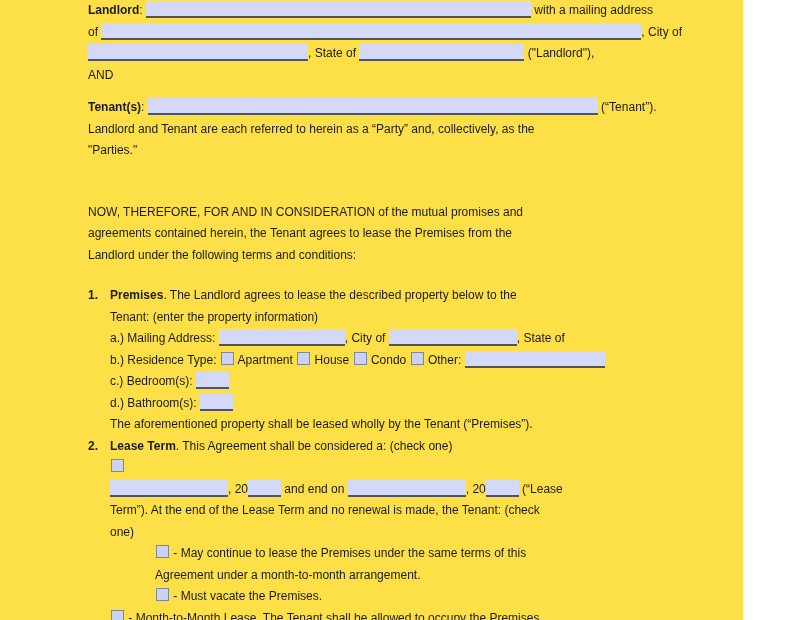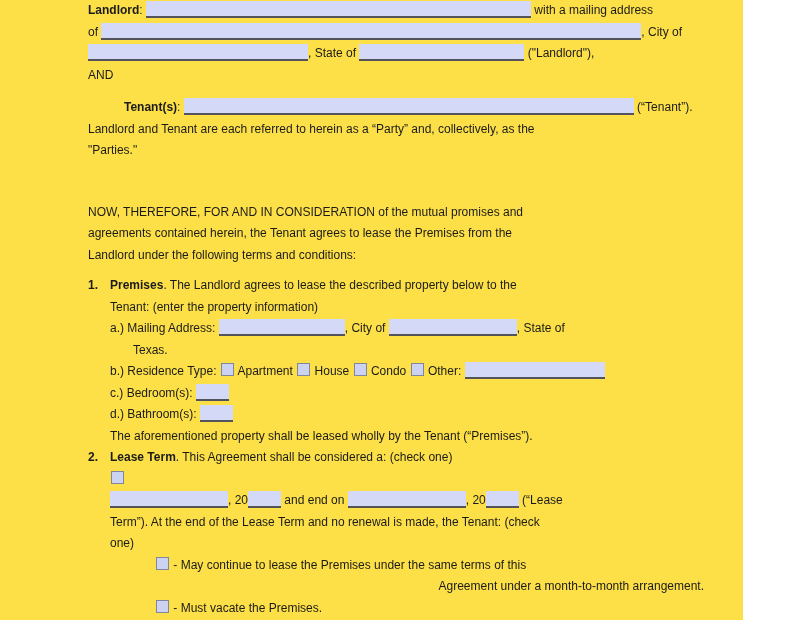--- a/index.html
+++ b/index.html
@@ -54,37 +54,36 @@
 </style>
 </head>
 <body>
 
 <div id="page">
   <div id="doc">
       <div class="line"><span class="seg bold">Landlord</span><span class="seg">: </span><span class="blank" style="width: 385px;"></span><span class="seg"> with a mailing address</span></div>
       <div class="line"><span class="seg">of </span><span class="blank" style="width: 540px;"></span><span class="seg">, City of</span></div>
       <div class="line"><span class="blank" style="width: 220px;"></span><span class="seg">, State of </span><span class="blank" style="width: 165px;"></span><span class="seg"> ("Landlord"),</span></div>
       <div class="line"><span class="seg">AND</span></div>
-      <div class="line" style="margin-top: 11px; margin-left: 36px;"><span class="seg bold">Tenant(s)</span><span class="seg">: </span><span class="blank" style="width: 450px;"></span><span class="seg"> (“Tenant”).</span></div>
+      <div class="line" style="margin-top: 11px;"><span class="seg bold">Tenant(s)</span><span class="seg">: </span><span class="blank" style="width: 450px;"></span><span class="seg"> (“Tenant”).</span></div>
       <div class="line"><span class="seg">Landlord and Tenant are each referred to herein as a “Party” and, collectively, as the</span></div>
       <div class="line"><span class="seg">"Parties."</span></div>
       <div class="line" style="margin-top: 40px;"><span class="seg">NOW, THEREFORE, FOR AND IN CONSIDERATION of the mutual promises and</span></div>
       <div class="line"><span class="seg">agreements contained herein, the Tenant agrees to lease the Premises from the</span></div>
       <div class="line"><span class="seg">Landlord under the following terms and conditions:</span></div>
-      <div class="line" style="margin-top: 9px;"><span class="num">1.</span><span class="seg bold">Premises</span><span class="seg">. The Landlord agrees to lease the described property below to the</span></div>
+      <div class="line" style="margin-top: 19px;"><span class="num">1.</span><span class="seg bold">Premises</span><span class="seg">. The Landlord agrees to lease the described property below to the</span></div>
       <div class="line" style="padding-left: 22px;"><span class="seg">Tenant: (enter the property information)</span></div>
       <div class="line" style="padding-left: 22px;"><span class="seg">a.) Mailing Address: </span><span class="blank" style="width: 126px;"></span><span class="seg">, City of </span><span class="blank" style="width: 128px;"></span><span class="seg">, State of</span></div>
-      <div class="line" style="padding-left: 45px;"><span class="seg">Texas.</span></div>
       <div class="line" style="padding-left: 22px;"><span class="seg">b.) Residence Type: </span><span class="checkbox"></span><span class="seg"> Apartment </span><span class="checkbox"></span><span class="seg"> House </span><span class="checkbox"></span><span class="seg"> Condo </span><span class="checkbox"></span><span class="seg"> Other: </span><span class="blank" style="width: 140px;"></span></div>
       <div class="line" style="padding-left: 22px;"><span class="seg">c.) Bedroom(s): </span><span class="blank" style="width: 33px;"></span></div>
       <div class="line" style="padding-left: 22px;"><span class="seg">d.) Bathroom(s): </span><span class="blank" style="width: 33px;"></span></div>
       <div class="line" style="padding-left: 22px;"><span class="seg">The aforementioned property shall be leased wholly by the Tenant (“Premises”).</span></div>
       <div class="line"><span class="num">2.</span><span class="seg bold">Lease Term</span><span class="seg">. This Agreement shall be considered a: (check one)</span></div>
       <div class="line" style="padding-left: 22px;"><span class="checkbox"></span></div>
       <div class="line" style="padding-left: 22px;"><span class="blank" style="width: 118px;"></span><span class="seg">, 20</span><span class="blank" style="width: 33px;"></span><span class="seg"> and end on </span><span class="blank" style="width: 118px;"></span><span class="seg">, 20</span><span class="blank" style="width: 33px;"></span><span class="seg"> (“Lease</span></div>
       <div class="line" style="padding-left: 22px;"><span class="seg">Term”). At the end of the Lease Term and no renewal is made, the Tenant: (check</span></div>
       <div class="line" style="padding-left: 22px;"><span class="seg">one)</span></div>
       <div class="line" style="padding-left: 67px;"><span class="checkbox"></span><span class="seg"> - May continue to lease the Premises under the same terms of this</span></div>
-      <div class="line" style="padding-left: 67px; text-align: right;"><span class="seg">Agreement under a month-to-month arrangement.</span></div>
+      <div class="line" style="padding-left: 67px;"><span class="seg">Agreement under a month-to-month arrangement.</span></div>
       <div class="line" style="padding-left: 67px;"><span class="checkbox"></span><span class="seg"> - Must vacate the Premises.</span></div>
       <div class="line" style="padding-left: 22px;"><span class="checkbox"></span><span class="seg"> - Month-to-Month Lease. The Tenant shall be allowed to occupy the Premises</span></div>
     </div>
 </div>
 
 </body></html>

